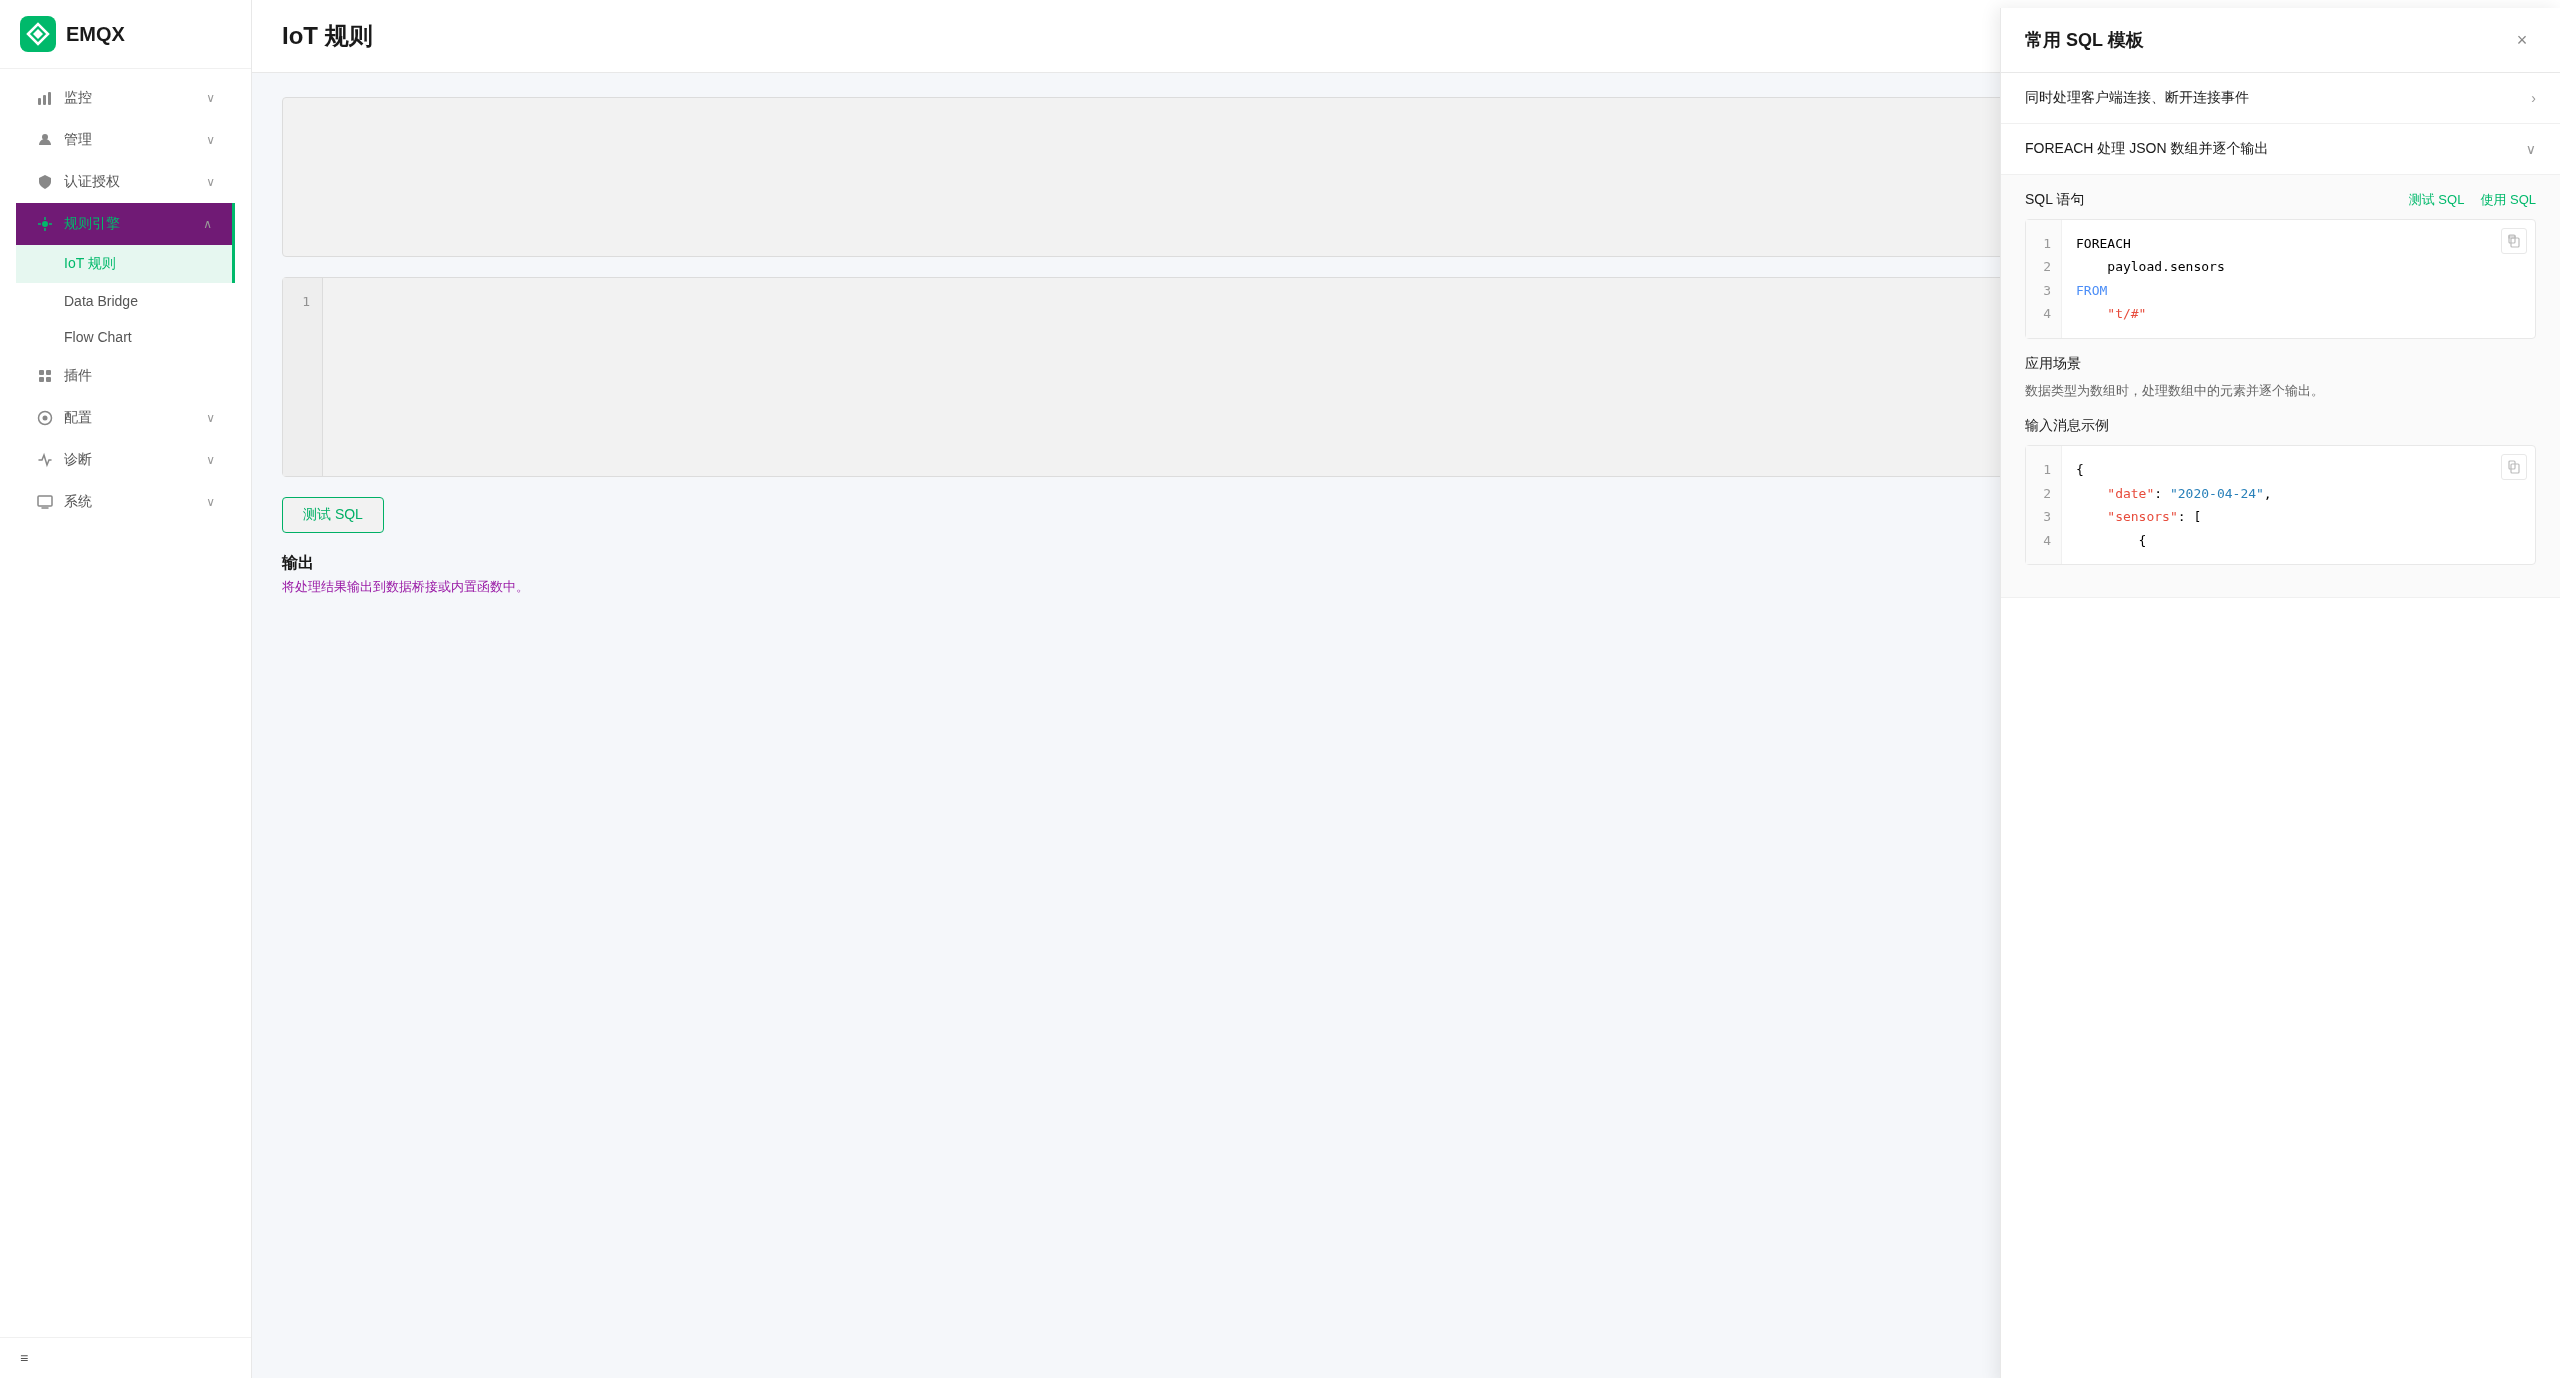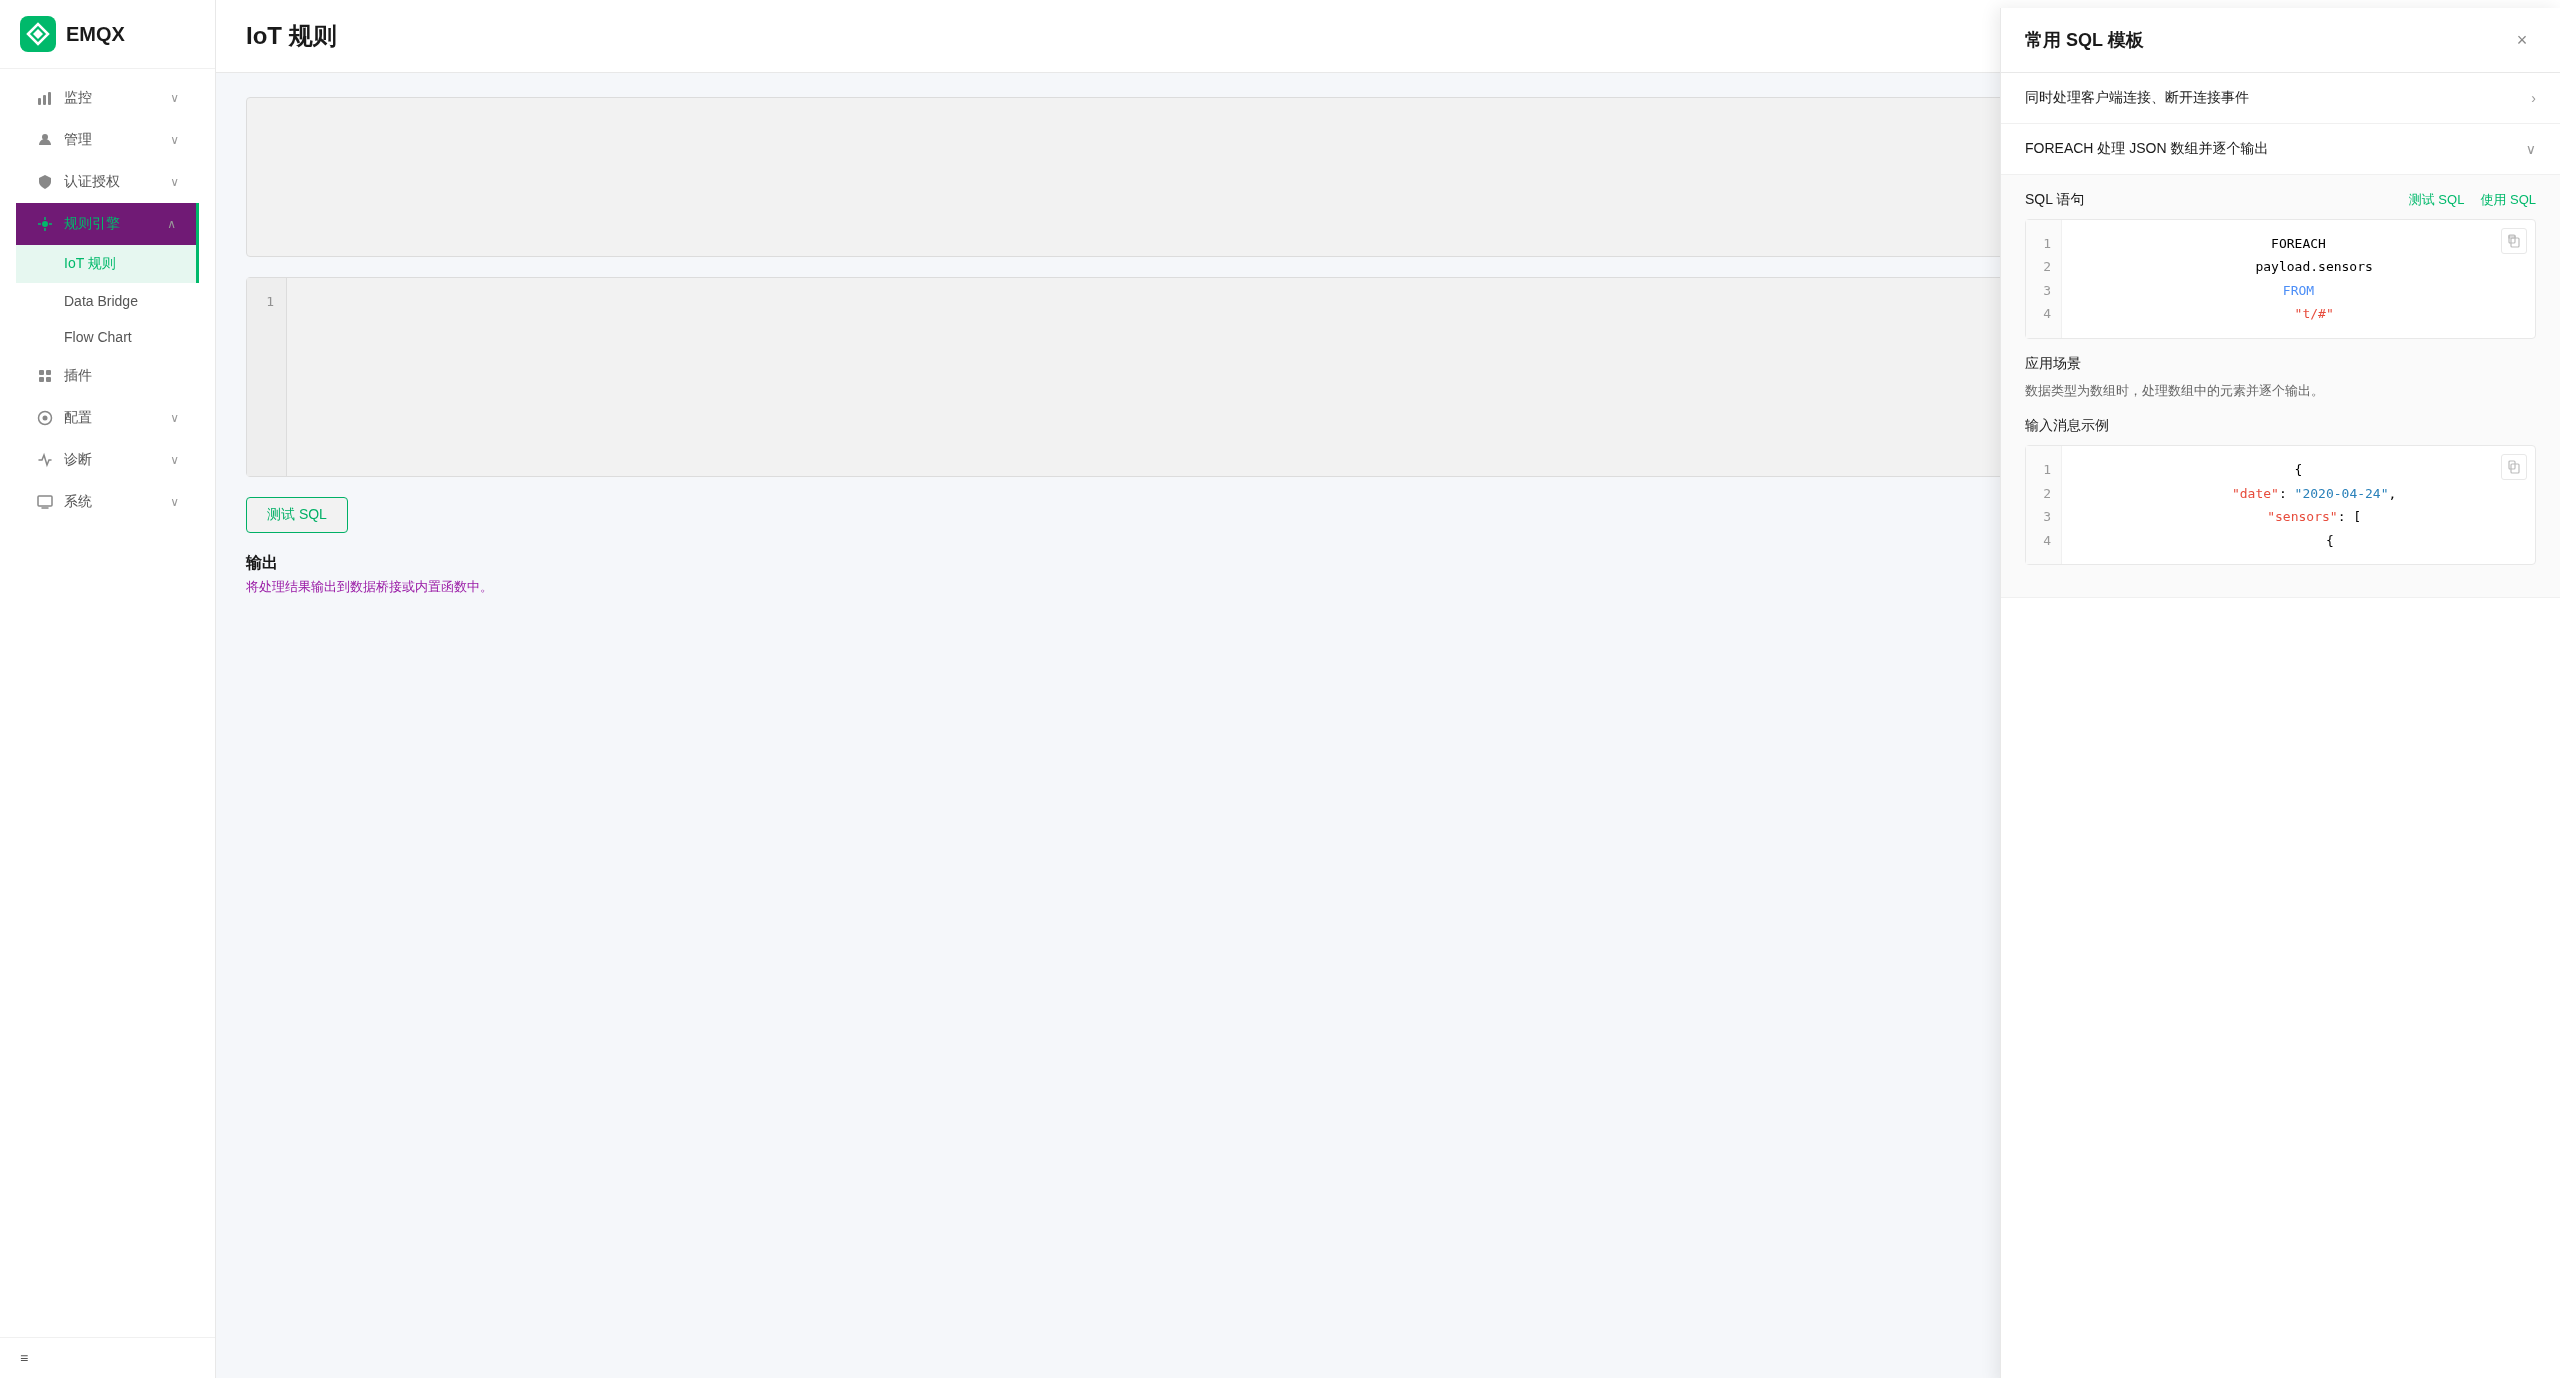--- a/index.html
+++ b/index.html
@@ -1,20 +1,20 @@
 <!DOCTYPE html>
 <html><head>
   <meta charset="utf-8">
   <style>
     * { box-sizing: border-box; margin: 0; padding: 0; }
     body { font-family: -apple-system, BlinkMacSystemFont, 'Segoe UI', sans-serif; display: flex; height: 100vh; overflow: hidden; background: #f5f5f5; }
 
     
     .sidebar {
-      width: 216px;
+      width: 252px;
       background: #fff;
       border-right: 1px solid #e8e8e8;
       display: flex;
       flex-direction: column;
       flex-shrink: 0;
       justify-content: space-between;
     }
     .sidebar-logo {
       display: flex;
       align-items: center;
@@ -276,21 +276,20 @@
       border-right: 1px solid #f0f0f0;
       color: #999;
       text-align: right;
       line-height: 1.8;
       min-width: 36px;
     }
     .code-lines {
       padding: 12px 14px;
       line-height: 1.8;
       flex: 1;
-      text-align: center;
     }
     .copy-btn {
       position: absolute;
       top: 8px;
       right: 8px;
       cursor: pointer;
       color: #bbb;
       font-size: 14px;
       background: #fff;
       border: 1px solid #e8e8e8;

